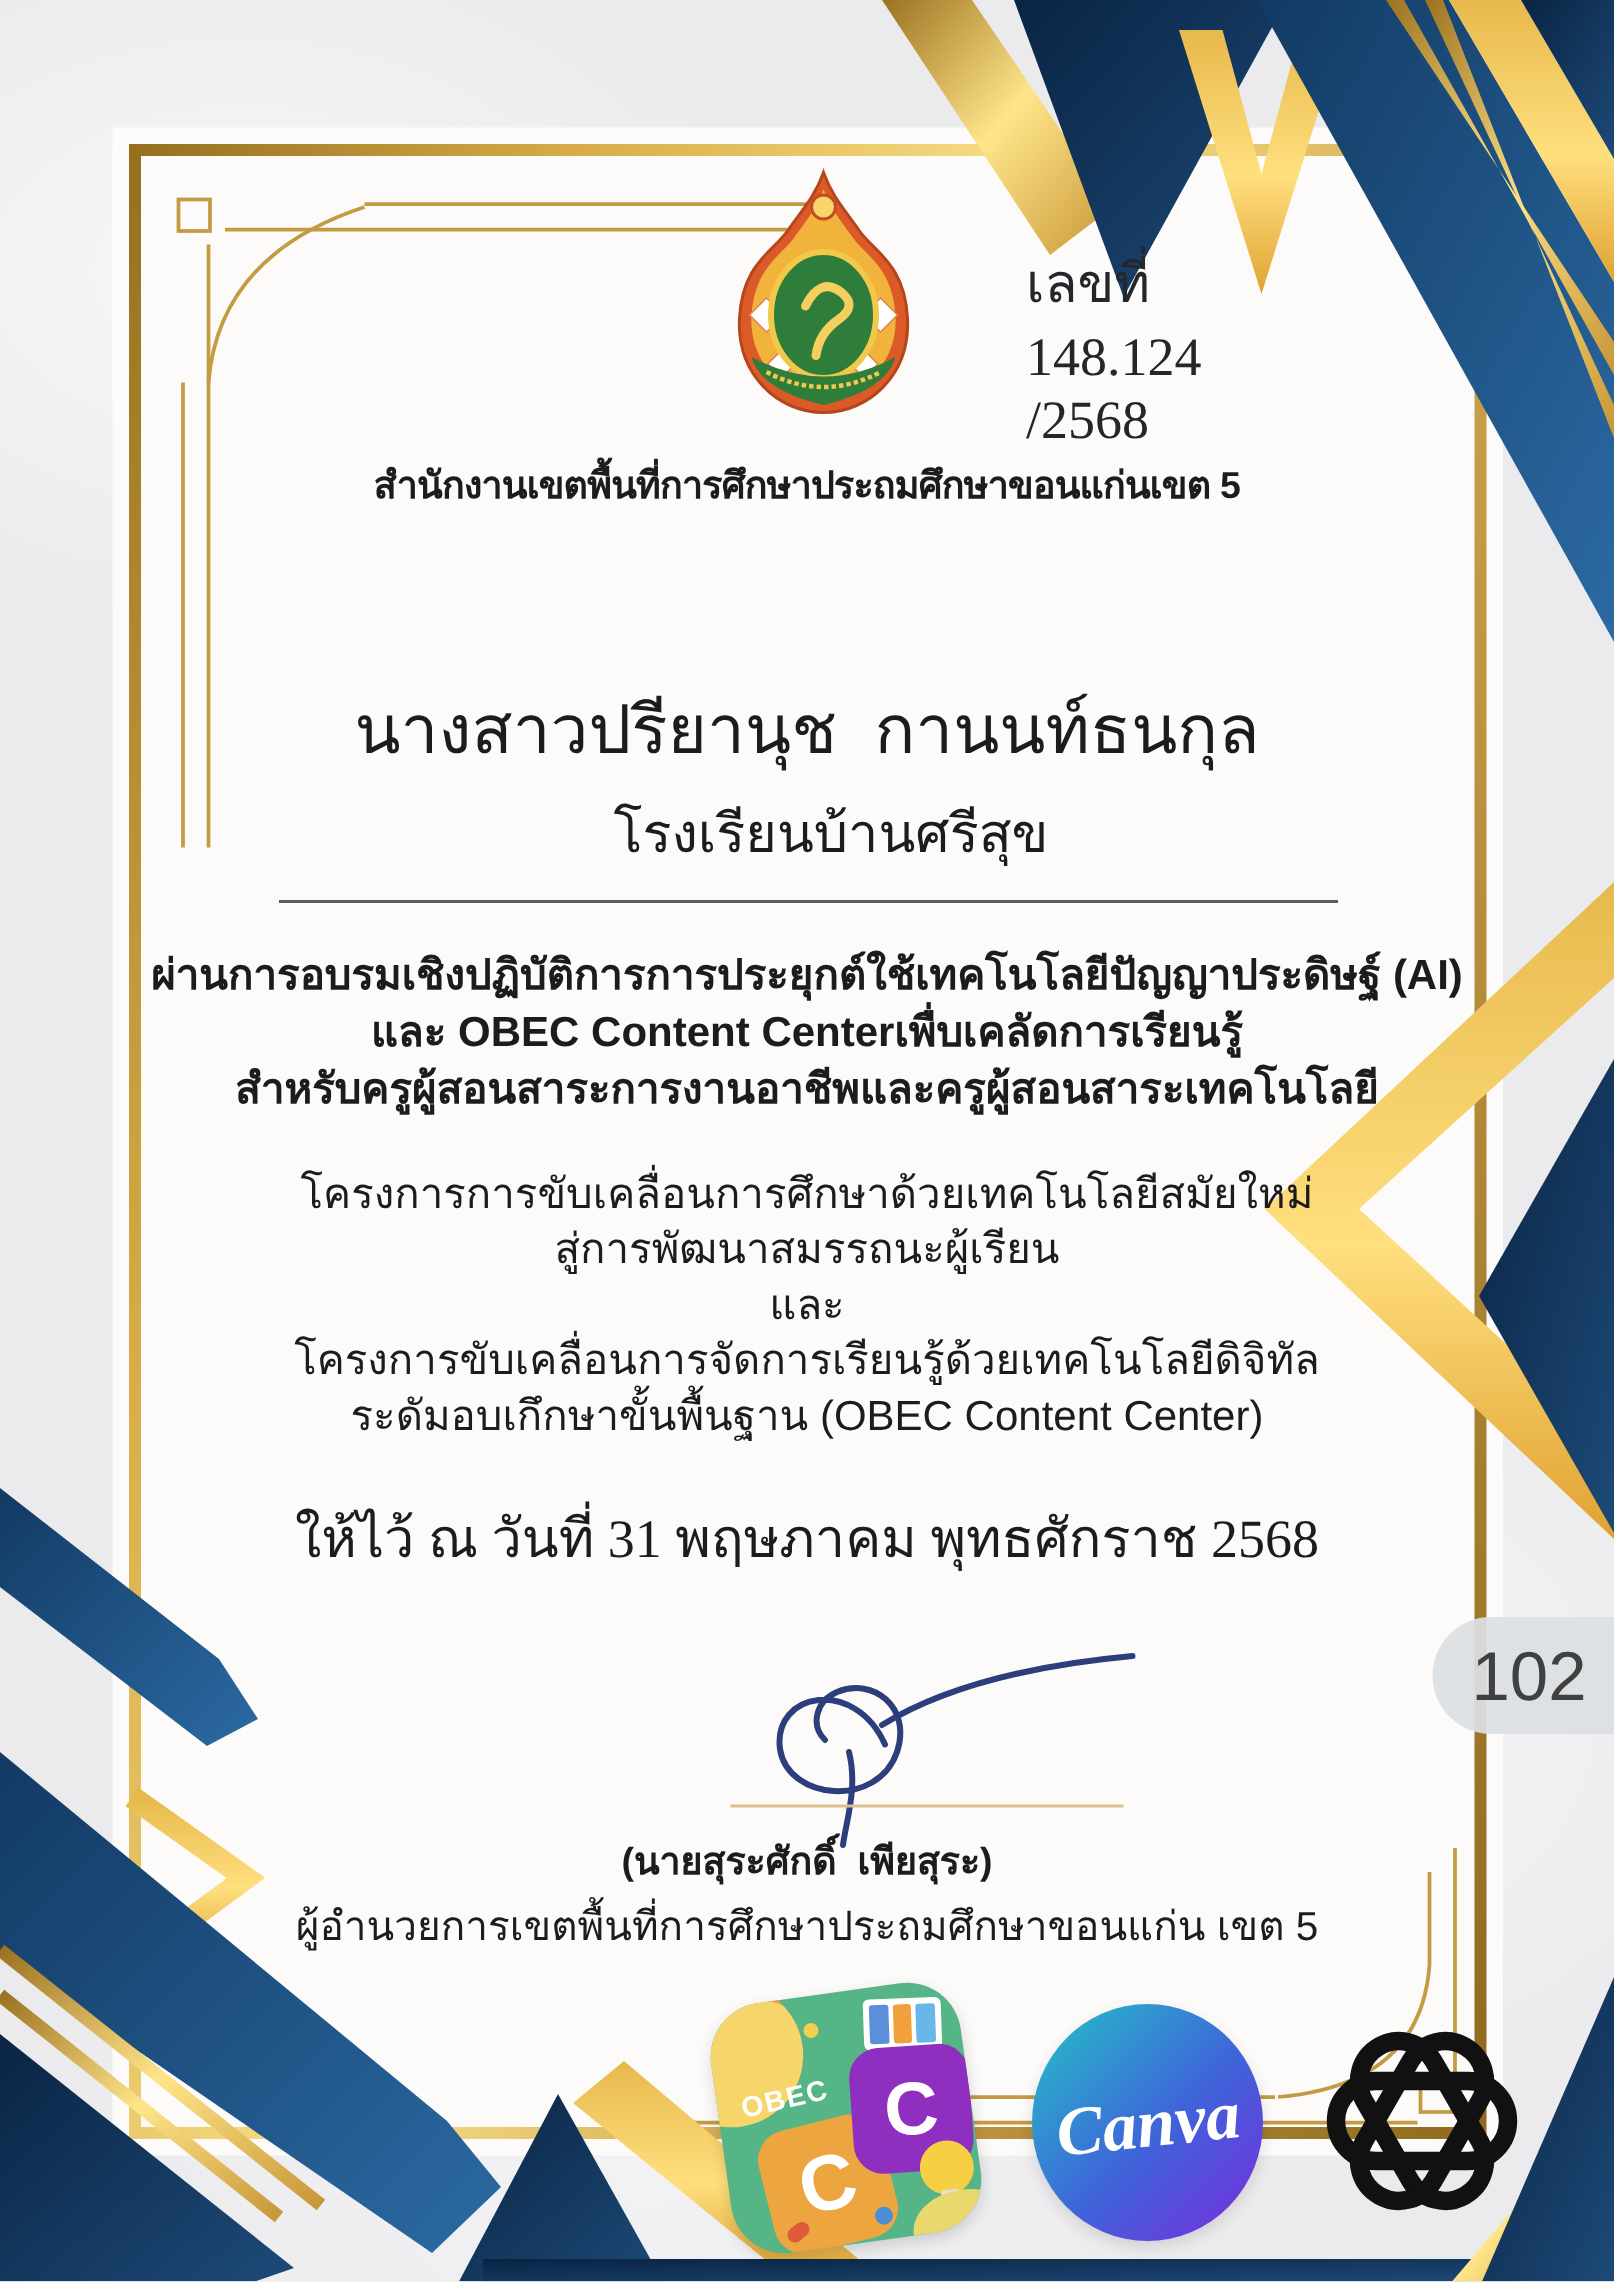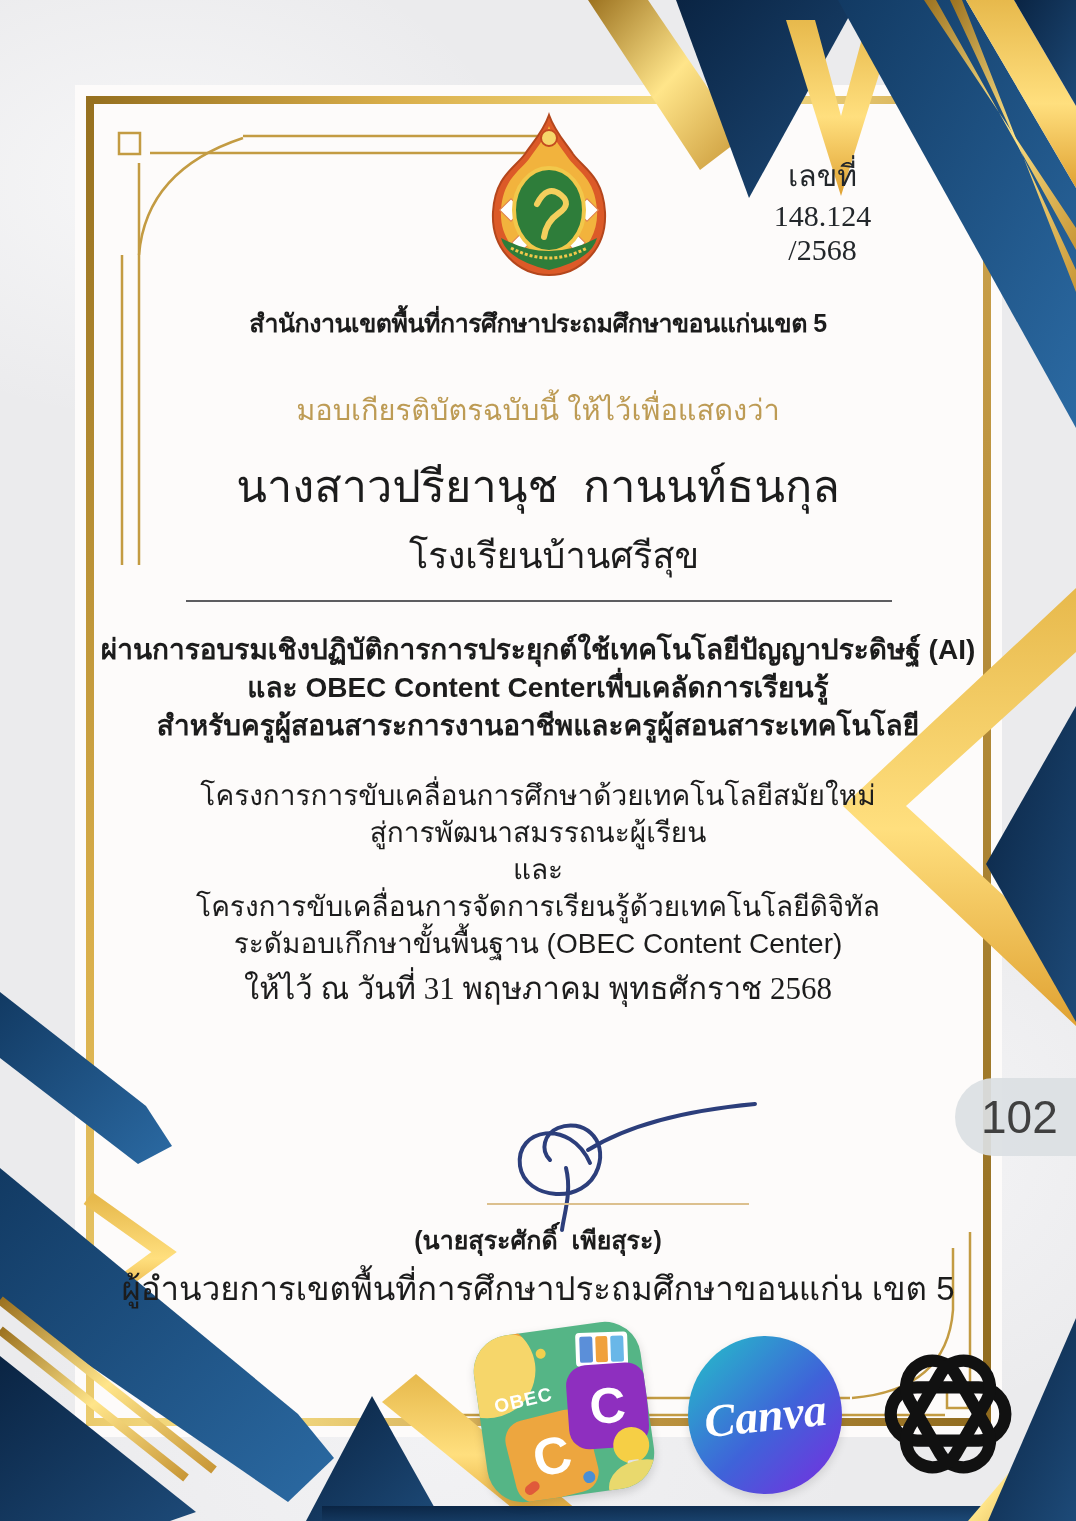--- a/index.html
+++ b/index.html
@@ -11,35 +11,35 @@
       radial-gradient(ellipse 700px 500px at 40% 95%, #f2f2f4 0%, rgba(242,242,244,0) 60%),
       #ebebed;}
   
   .card{position:absolute;left:75px;top:85px;width:927px;height:1352px;background:#fdfbfa;}
   .card-border{position:absolute;left:11px;top:11px;right:11px;bottom:11px;
     border:8px solid #c9a145;
     border-image:linear-gradient(110deg,#96701f 0%,#d9ae4a 22%,#f9e289 45%,#caa04a 68%,#8f6a1e 100%) 1;}
   svg.layer{position:absolute;left:0;top:0;pointer-events:none;}
   .content{position:absolute;left:0;top:0;width:1076px;height:1521px;}
   .ctext{position:absolute;left:0;width:1076px;text-align:center;color:#1c1c1c;white-space:nowrap;}
-  .docno{position:absolute;left:620px;top:118px;width:360px;text-align:center;
-    font-family:"Liberation Serif",serif;font-size:30px;color:#23272b;white-space:pre;}
+  .docno{position:absolute;left:620px;top:118px;width:360px;text-align:left;
+    font-family:"Liberation Serif",serif;font-size:36px;color:#23272b;white-space:pre;}
   .docno span{margin:0 10px;}
   .org-title{top:303px;font-size:25px;font-weight:bold;letter-spacing:-0.5px;}
   .gold-line{top:387px;font-size:29px;color:#bd9b54;}
   .name{top:450px;font-size:45px;white-space:pre;}
   .school{top:527px;font-size:36px;padding-left:16px;}
   .divider{position:absolute;left:186px;top:600px;width:706px;height:2px;background:#5d5d60;}
   .para-bold{top:631px;font-size:28px;font-weight:bold;line-height:38px;}
   .para{top:777px;font-size:28px;line-height:37px;}
   .para div,.para-bold div{white-space:nowrap;}
-  .date-line{top:963px;font-size:31px;font-family:"Liberation Serif",serif;}
+  .date-line{top:997px;font-size:36px;font-family:"Liberation Serif",serif;}
   .sig-line{position:absolute;left:487px;top:1203px;width:262px;height:2px;background:#dcc08e;}
   .signer-name{top:1220px;font-size:25px;font-weight:bold;white-space:pre;}
-  .signer-title{top:1262px;font-size:33px;}
+  .signer-title{top:1262px;font-size:27px;}
   
   .page-pill{position:absolute;left:955px;top:1078px;width:140px;height:78px;
     background:rgba(219,224,227,0.93);border-radius:42px 0 0 42px;
     display:flex;align-items:center;justify-content:flex-start;padding-left:26px;box-sizing:border-box;}
   .page-pill span{font-size:46px;color:#404040;font-family:"Liberation Sans",sans-serif;}
   
   .obec-cc{position:absolute;left:480px;top:1328px;width:168px;height:168px;border-radius:36px;
     background:#55b586;transform:rotate(-8deg);overflow:hidden;box-shadow:0 4px 10px rgba(0,0,0,0.15);}
   .obec-cc .qc{position:absolute;left:-34px;top:-16px;width:96px;height:96px;border-radius:50%;
     background:radial-gradient(circle at 65% 65%, #f6d66a 0 55%, #ef9f3a 56%);}
@@ -157,21 +157,20 @@
       <rect x="98" y="90" width="16" height="16" transform="rotate(45 106 98)" fill="#fff" stroke="#e0824e"></rect>
       <rect x="34" y="124" width="13" height="13" transform="rotate(45 40 130)" fill="#fff" stroke="#e0824e"></rect>
       <rect x="89" y="124" width="13" height="13" transform="rotate(45 95 130)" fill="#fff" stroke="#e0824e"></rect>
       <ellipse cx="68" cy="98" rx="35" ry="42" fill="#2e7d3a" stroke="#f2c84b" stroke-width="4"></ellipse>
       <path d="M56,92 q10,-20 24,-9 q11,9 -2,18 q-13,9 -15,24" stroke="#f4cf5d" stroke-width="6" fill="none" stroke-linecap="round"></path>
       <path d="M20,126 Q68,152 116,126 Q110,148 68,158 Q26,148 20,126 Z" fill="#2e7d3a"></path>
       <path d="M30,136 Q68,156 106,136" stroke="#f2c84b" stroke-width="3" fill="none" stroke-dasharray="3,2"></path>
     </svg>
 
     <div class="ctext org-title">สำนักงานเขตพื้นที่การศึกษาประถมศึกษาขอนแก่นเขต 5</div>
-    <div class="ctext gold-line">มอบเกียรติบัตรฉบับนี้ ให้ไว้เพื่อแสดงว่า</div>
     <div class="ctext name">นางสาวปรียานุช  กานนท์ธนกุล</div>
     <div class="ctext school">โรงเรียนบ้านศรีสุข</div>
     <div class="divider"></div>
 
     <div class="ctext para-bold">
       <div>ผ่านการอบรมเชิงปฏิบัติการการประยุกต์ใช้เทคโนโลยีปัญญาประดิษฐ์ (AI)</div>
       <div>และ OBEC Content Centerเพื่บเคลัดการเรียนรู้</div>
       <div>สำหรับครูผู้สอนสาระการงานอาชีพและครูผู้สอนสาระเทคโนโลยี</div>
     </div>
 

